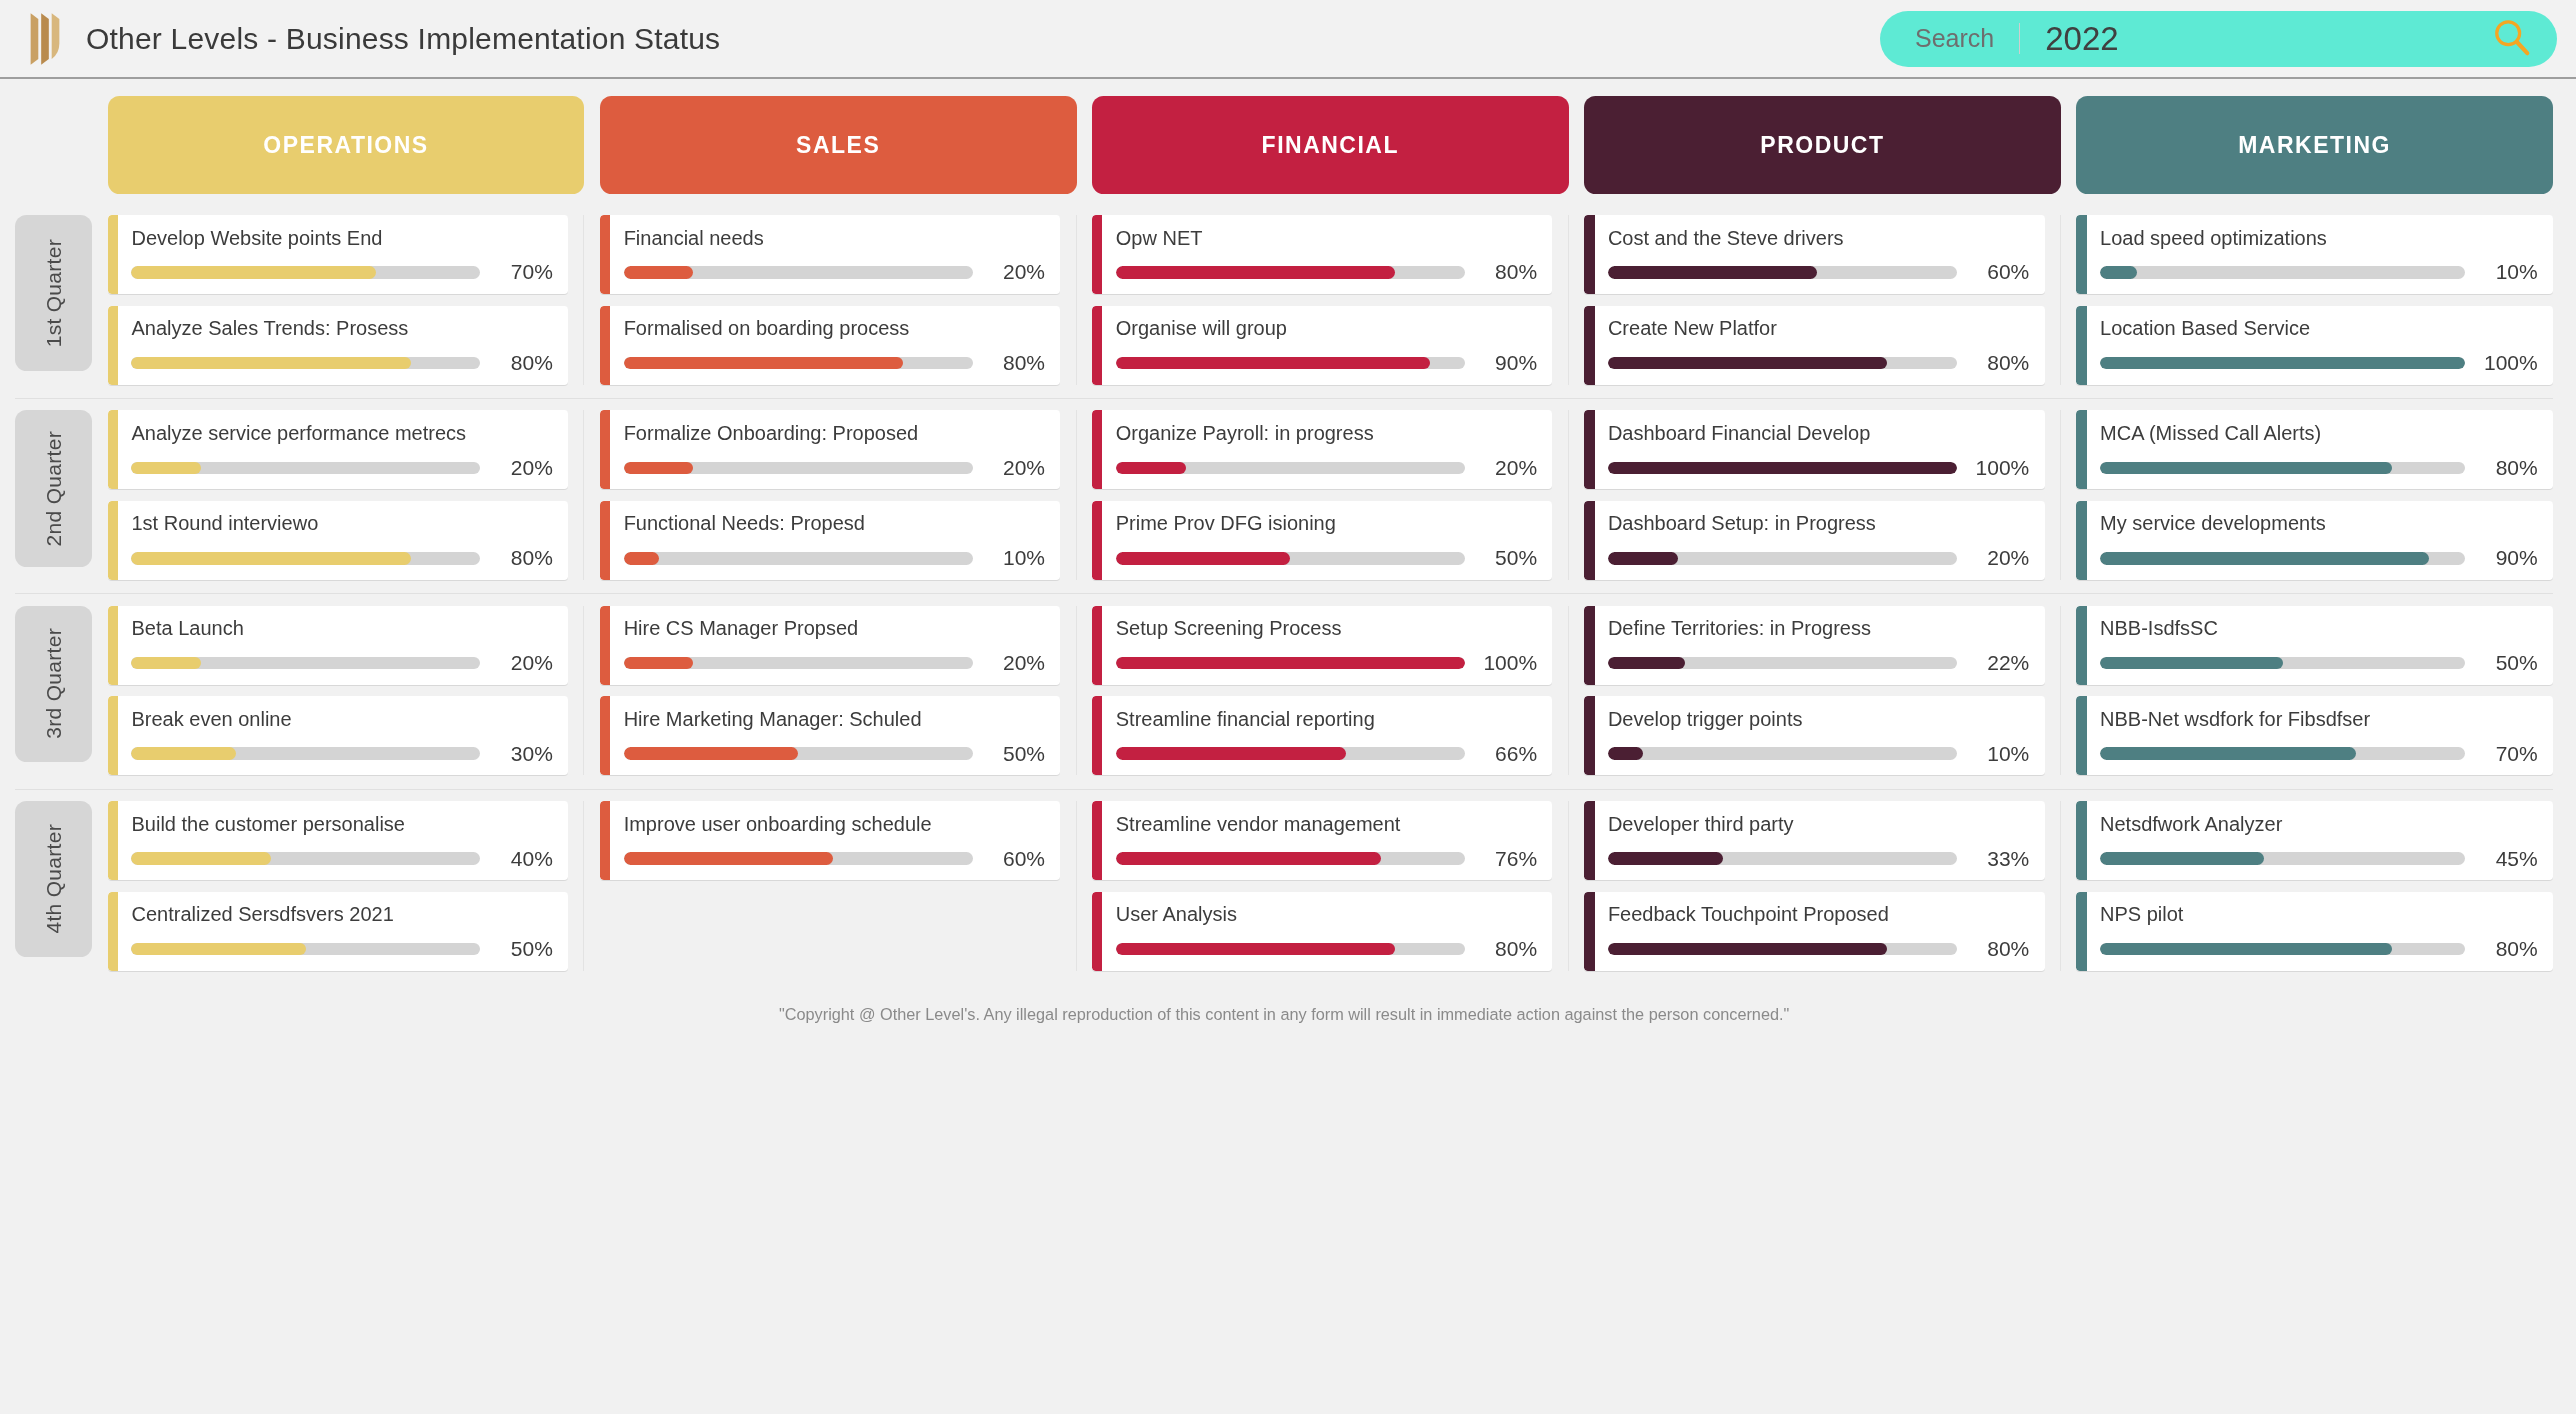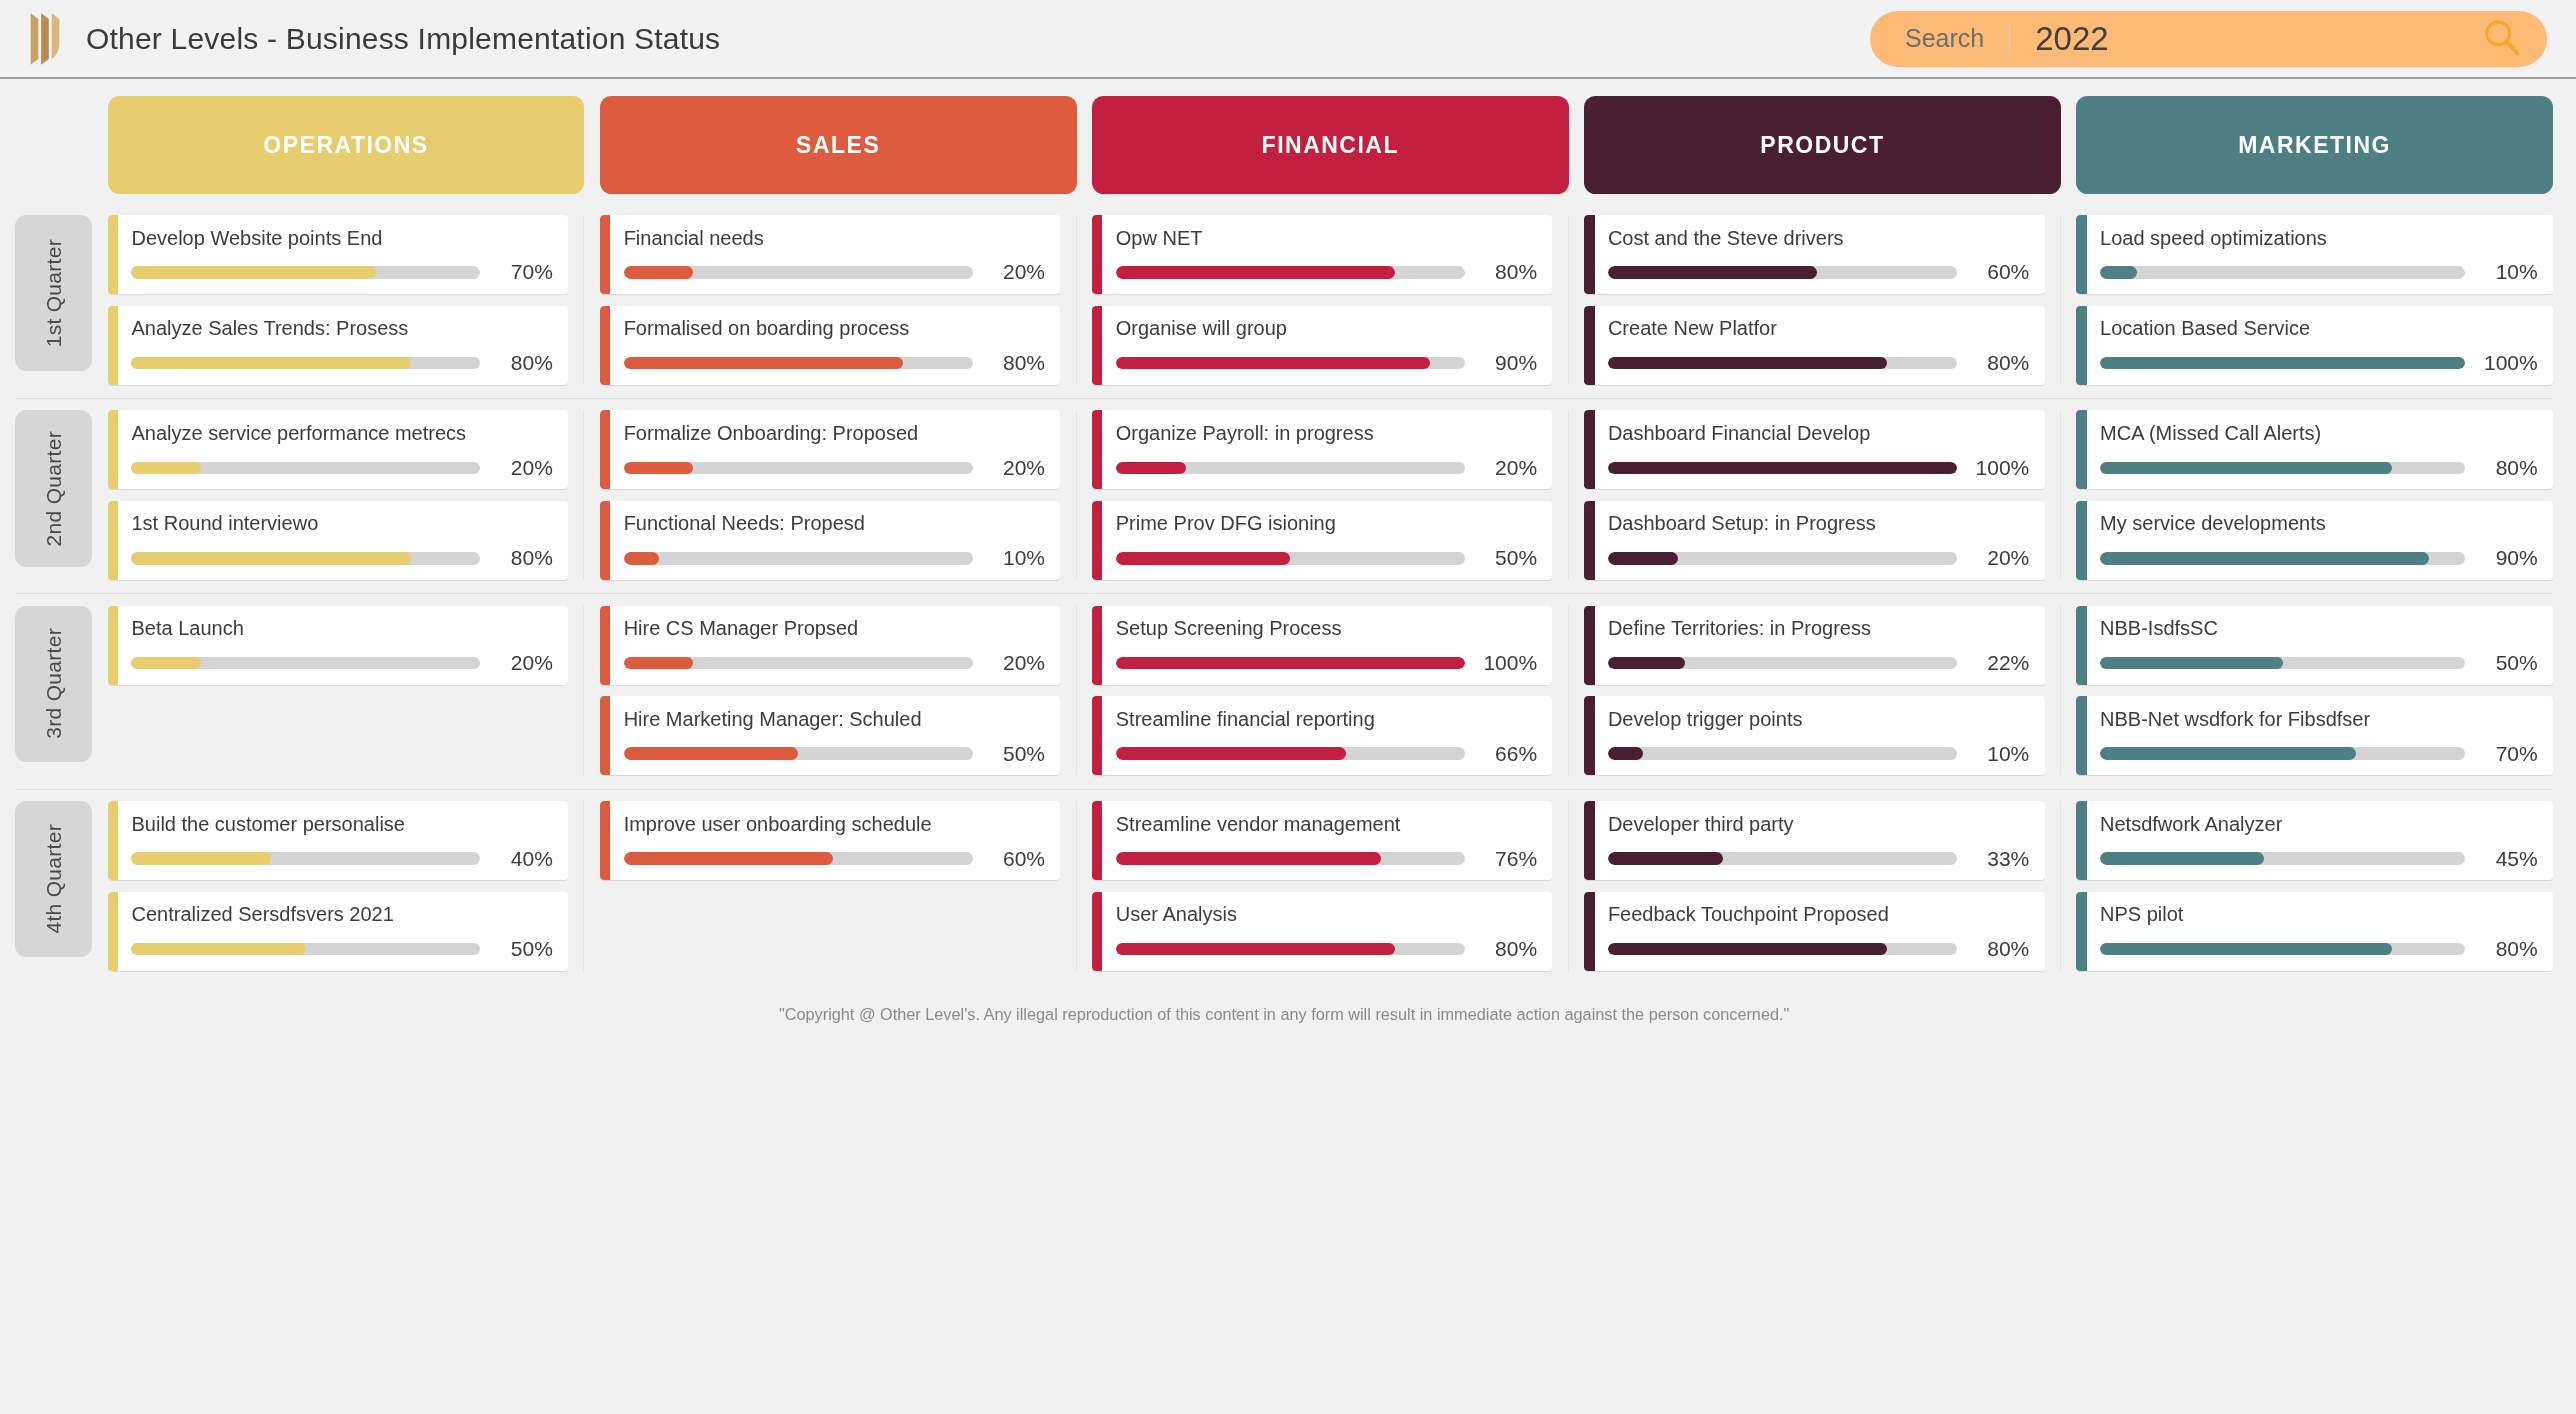--- a/index.html
+++ b/index.html
@@ -26,26 +26,26 @@
   .logo { width: 44px; height: 56px; display: block; }
   .app-title {
     font-size: 30px;
     color: #3a3a3a;
     font-weight: 400;
     letter-spacing: 0.2px;
     white-space: nowrap;
   }
   .search-wrap {
     position: absolute;
-    right: 29px;
+    right: 19px;
     top: 50%;
     transform: translateY(-50%);
     width: 677px;
     height: 56px;
-    background: #fdba74;
+    background: #5eead4;
     border-radius: 28px;
     display: flex;
     align-items: center;
     padding: 0 25px 0 35px;
   }
   .search-label {
     font-size: 25px;
     color: #6e6e6e;
     padding-right: 25px;
     border-right: 1.9px solid #cfcfcf;
@@ -510,20 +510,32 @@
             <div class="card-body">
               <div class="card-title">Beta Launch</div>
               <div class="prog-row">
                 <div class="track">
                   <div class="fill" style="width: 20%; background: rgb(232, 205, 110);"></div>
                 </div>
                 <div class="pct">20%</div>
               </div>
             </div>
           </div>
+          <div class="card">
+            <div class="card-accent" style="background: rgb(232, 205, 110);"></div>
+            <div class="card-body">
+              <div class="card-title">Break even online</div>
+              <div class="prog-row">
+                <div class="track">
+                  <div class="fill" style="width: 30%; background: rgb(232, 205, 110);"></div>
+                </div>
+                <div class="pct">30%</div>
+              </div>
+            </div>
+          </div>
         </div>
         <div class="cell">
           <div class="card">
             <div class="card-accent" style="background: rgb(221, 92, 63);"></div>
             <div class="card-body">
               <div class="card-title">Hire CS Manager Propsed</div>
               <div class="prog-row">
                 <div class="track">
                   <div class="fill" style="width: 20%; background: rgb(221, 92, 63);"></div>
                 </div>

